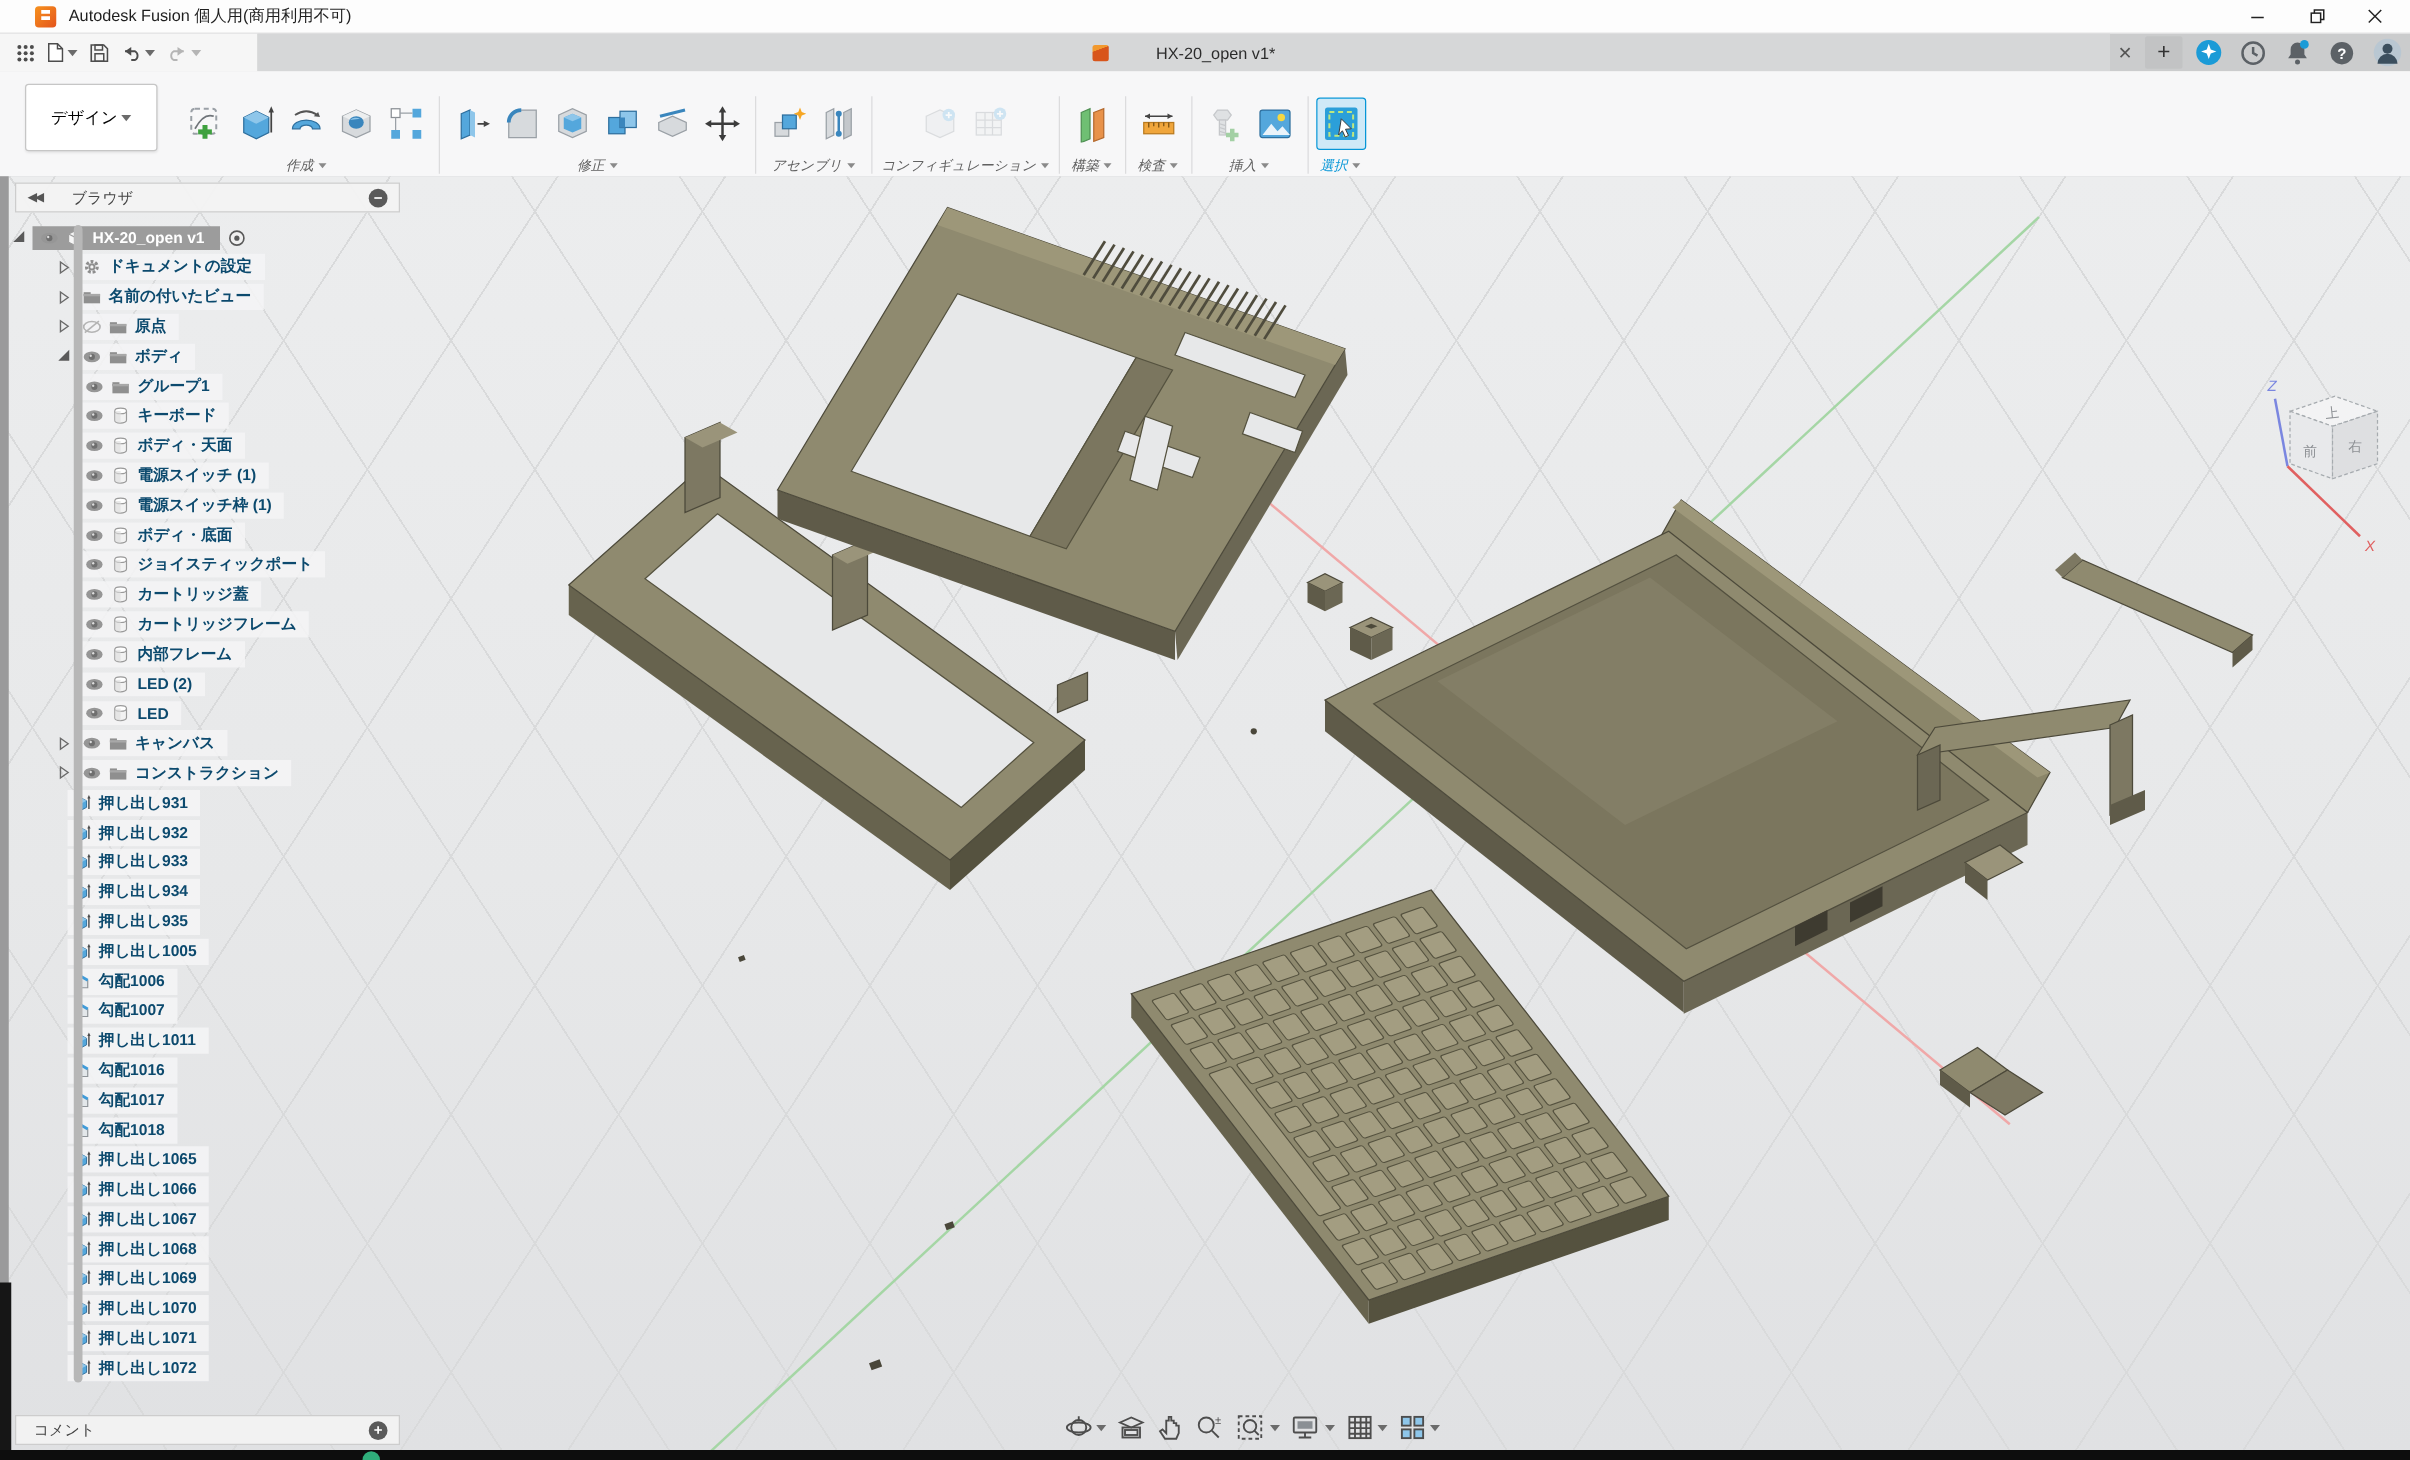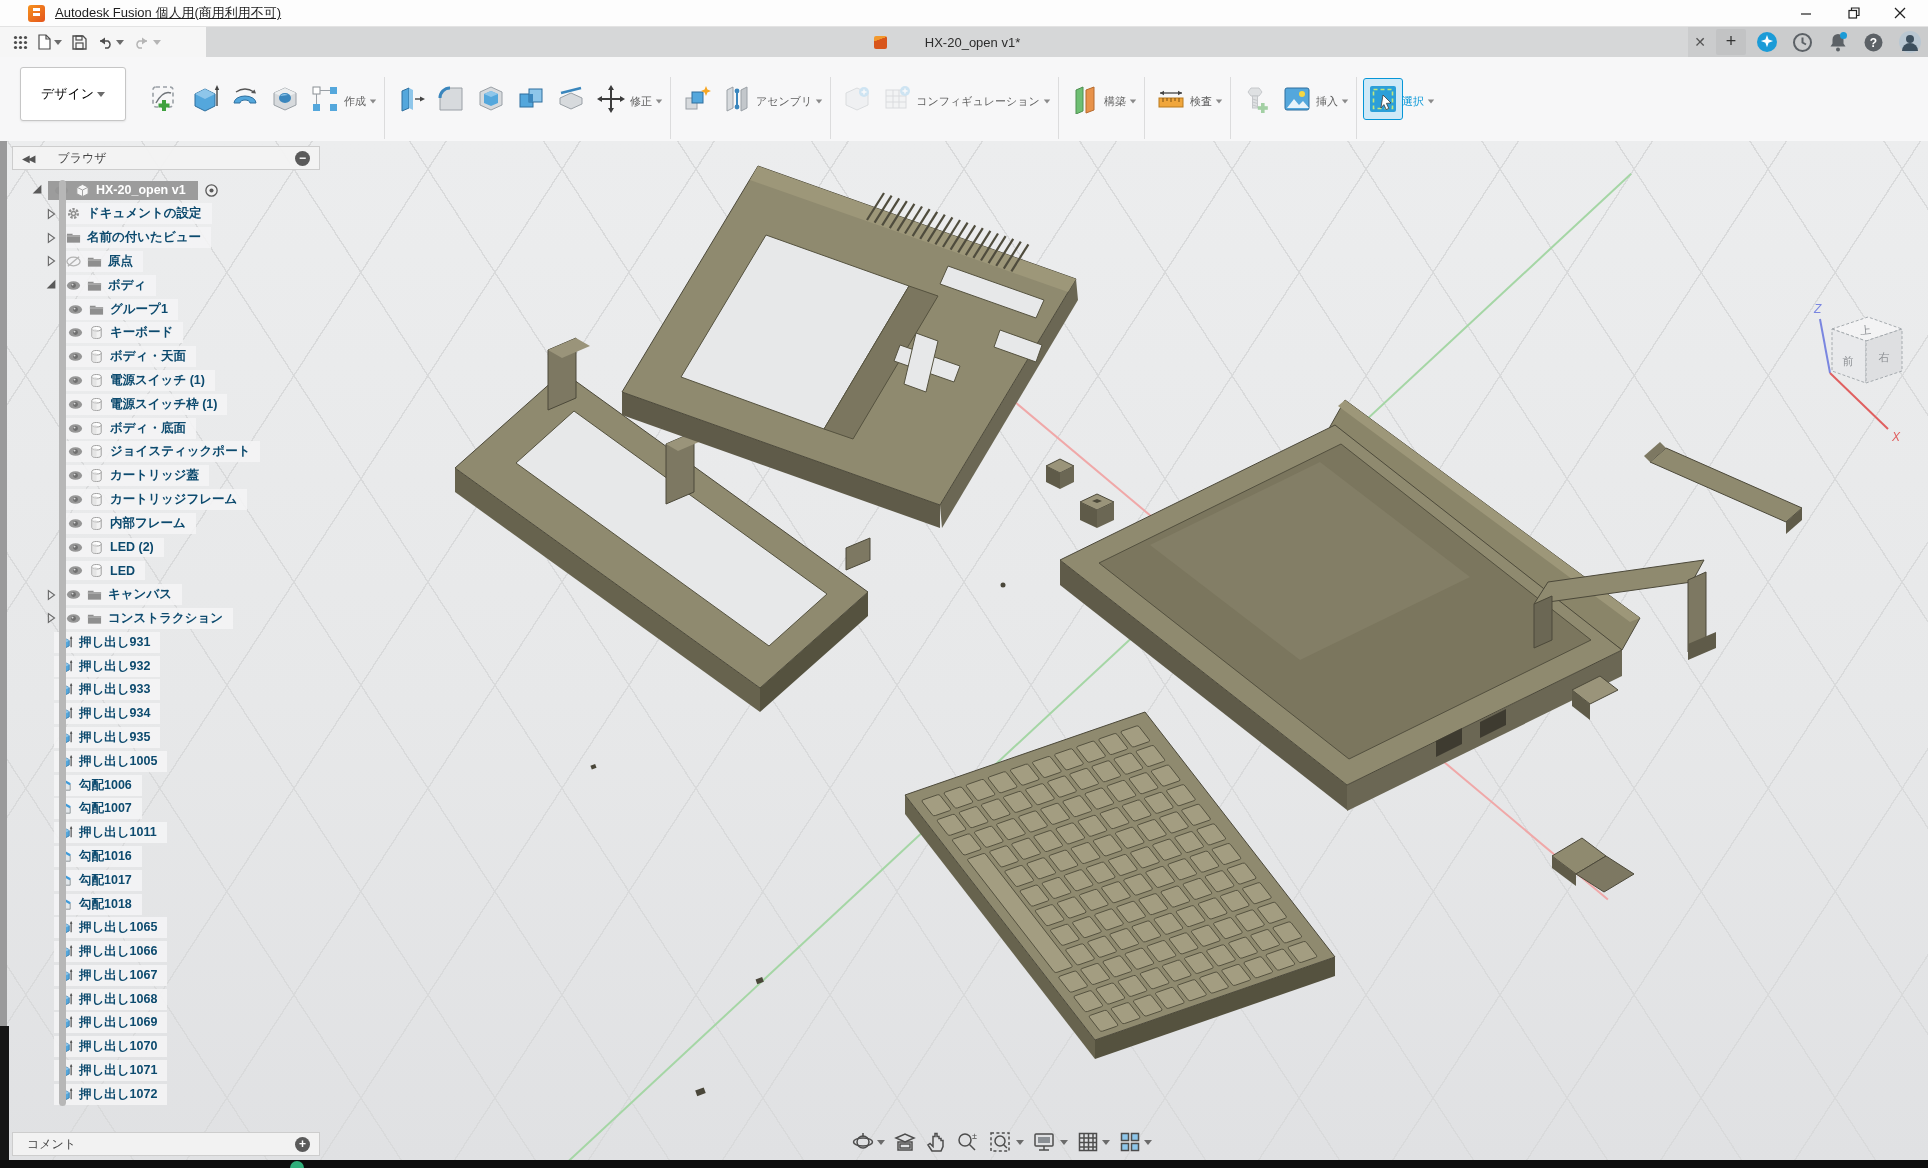--- a/index.html
+++ b/index.html
@@ -5,21 +5,21 @@
   html,body{margin:0;padding:0;background:#222;}
   #app{position:relative;width:1928px;height:1168px;overflow:hidden;
        font-family:"Liberation Sans","DejaVu Sans",sans-serif;background:#e8e9ea;}
   
   .titlebar{position:absolute;left:0;top:0;width:1928px;height:26px;background:#fdfdfd;
             border-bottom:1px solid #e3e3e3;display:flex;align-items:center;}
   .fusion-logo{width:17px;height:17px;margin-left:28px;border-radius:3px;
                background:linear-gradient(135deg,#f6921e,#e4541c);position:relative;}
   .fusion-logo:after{content:"";position:absolute;left:5px;top:3px;width:7px;height:3px;background:#fff;
                box-shadow:0 5px 0 #fff;}
-  .apptitle{margin-left:10px;font-size:13px;color:#1f1f1f;text-decoration:underline;}
+  .apptitle{margin-left:10px;font-size:13px;color:#1f1f1f;}
   .wctl{position:absolute;top:0;height:26px;width:44px;display:flex;align-items:center;justify-content:center;}
   .wctl svg{stroke:#222;stroke-width:1.2;fill:none;}
   
   .tabstrip{position:absolute;left:0;top:27px;width:1928px;height:30px;background:#cbcccd;}
   .qat{position:absolute;left:0;top:0;width:206px;height:30px;background:#f6f6f6;display:flex;align-items:center;gap:4px;padding-left:10px;box-sizing:border-box;}
   .qbtn{display:flex;align-items:center;height:24px;padding:0 3px;}
   .caret{width:0;height:0;border-left:4px solid transparent;border-right:4px solid transparent;border-top:5px solid #6b6b6b;margin-left:3px;}
   .caret.lt{border-top-color:#b5b5b5;}
   .doctab{position:absolute;left:206px;top:0;width:1482px;height:30px;background:#d6d7d8;
           display:flex;align-items:center;justify-content:center;font-size:13px;color:#2c2c2c;gap:30px;}
@@ -29,21 +29,21 @@
           color:#333;font-size:18px;text-align:center;line-height:25px;}
   .stripicons{position:absolute;left:1756px;top:0;height:30px;display:flex;align-items:center;gap:14px;}
   
   .ribbon{position:absolute;left:0;top:57px;width:1928px;height:84px;background:#f7f7f8;border-bottom:1px solid #c9cacb;}
   .wsbtn{position:absolute;left:20px;top:10px;width:104px;height:52px;background:#fff;border:1px solid #c6c6c6;border-radius:3px;
          display:flex;align-items:center;justify-content:center;font-size:13px;color:#000000;box-shadow:0 1px 2px rgba(0,0,0,.08);}
   .rtabs{position:absolute;left:148px;top:0px;height:18px;display:flex;gap:30px;font-size:12px;color:#4a4a4a;}
   .rtab{padding:2px 2px 1px;cursor:default;}
   .rtab.active{color:#0696d7;border-bottom:3px solid #0696d7;}
   .rgroups{position:absolute;left:146px;top:20px;display:flex;align-items:flex-start;}
-  .rgroup{display:flex;flex-direction:row;align-items:center;}
+  .rgroup{display:flex;flex-direction:column;align-items:center;font-style:italic;}
   .gicons{display:flex;align-items:center;height:44px;gap:2px;}
   .ibtn{width:38px;height:40px;display:flex;align-items:center;justify-content:center;border-radius:2px;}
   .ibtn.selected{background:#cfe9f7;outline:1px solid #0696d7;}
   .ibtn.dis{opacity:.38;}
   .glabel{font-size:11px;color:#616161;margin-top:4px;display:flex;align-items:center;}
   .glabel.bluel{color:#0696d7;}
   .glabel .caret{border-top-color:#8a8a8a;transform:scale(.8);}
   .gdiv{width:1px;height:62px;background:#dcdcdd;margin:0 7px;}
   
   .viewport{position:absolute;left:0;top:141px;width:1928px;height:1019px;
@@ -728,21 +728,21 @@
     </svg>
   </div>
 
   <div class="panelbar" style="top:146px;">
     <span class="collapse">◀◀</span>
     <span class="ttl">ブラウザ</span>
     <span class="circbtn">−</span>
   </div>
 
   <div id="browser-tree">
-    <div class="trow root" style="padding-left:22px">
+    <div class="trow root" style="">
       <svg class="exp" viewBox="0 0 16 16">
           <polygon points="3,12 13,12 13,2" fill="#5a5a5a"></polygon>
         </svg>
       <span class="chip">
         <svg class="ticon">
             <use href="#sym-eye"></use>
           </svg>
         <svg class="ticon">
             <use href="#sym-root-cube"></use>
           </svg>

